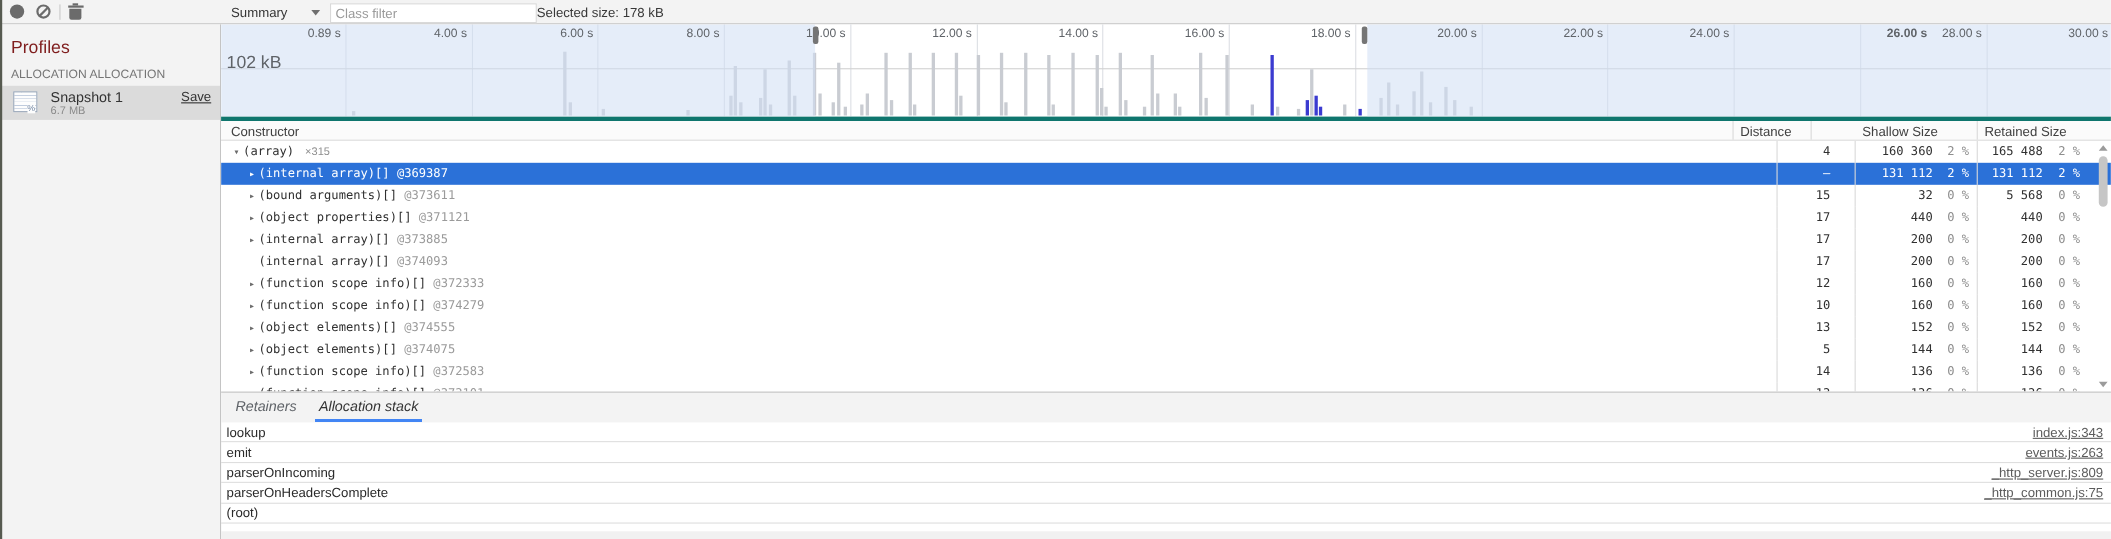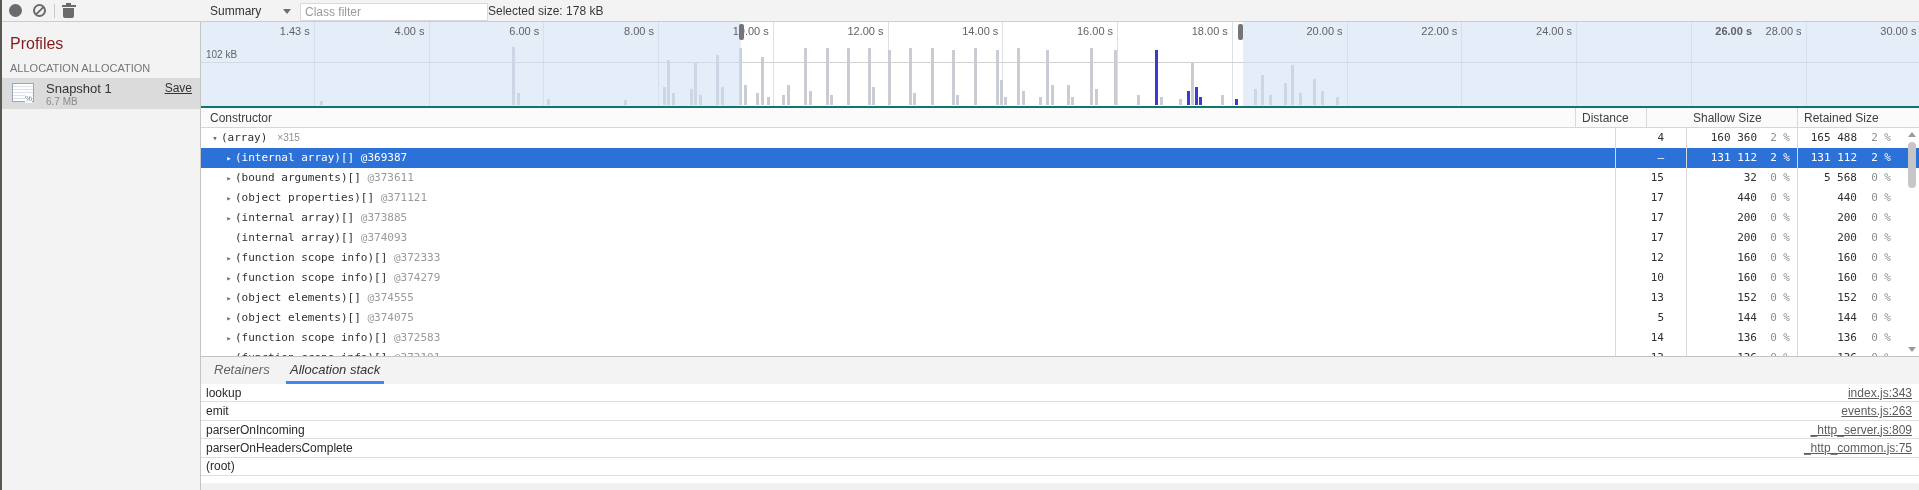--- a/index.html
+++ b/index.html
@@ -34,26 +34,26 @@
   #snap-title{left:46px;top:3px;font-size:13px;color:#333;}
   #snap-size{left:46px;top:18px;font-size:10px;color:#8a8a8a;}
   #snap-save{right:8px;top:3px;font-size:12px;color:#333;text-decoration:underline;cursor:pointer;}
   
   #main{left:200px;top:22px;width:1719px;height:468px;border-left:1px solid #c4c4c4;box-sizing:border-box;background:#fff;}
   
   #chart{left:0;top:0;width:1718px;height:84px;overflow:hidden;background:#fff;}
   .gridline{position:absolute;top:0;width:1px;height:84px;background:#dcdfe4;}
   .hline{position:absolute;left:0;top:40px;width:1718px;height:1px;background:#d2d2d2;}
   .tick-label{position:absolute;top:3px;width:60px;text-align:right;font-size:11px;color:#5f6368;z-index:6;}
-  #ylab{left:5px;top:27px;font-size:10px;color:#5f6368;z-index:6;}
+  #ylab{left:5px;top:27px;font-size:16px;color:#5f6368;z-index:6;}
   .bar{position:absolute;width:3px;z-index:3;}
   .dim{position:absolute;top:0;height:84px;background:rgba(208,222,244,0.55);z-index:4;}
   .handle{position:absolute;top:2px;width:5px;height:16px;background:#757575;border-radius:2px;z-index:8;cursor:ew-resize;}
   
-  #ghead{left:0;top:84px;width:1718px;height:22px;background:#fbfbfb;border-top:2px solid #0f766e;border-bottom:1px solid #d6d6d6;box-sizing:border-box;display:flex;font-size:12px;color:#404040;}
+  #ghead{left:0;top:84px;width:1718px;height:22px;background:#fbfbfb;border-top:4px solid #0f766e;border-bottom:1px solid #d6d6d6;box-sizing:border-box;display:flex;font-size:12px;color:#404040;}
   .hc{line-height:20px;box-sizing:border-box;}
   .hc-name{flex:1;padding-left:9px;border-right:1px solid #d9d9d9;}
   .hc-dist{width:71px;padding-left:6px;border-right:1px solid #d9d9d9;}
   .hc-shal{width:111px;padding-left:6px;border-right:1px solid #d9d9d9;margin-left:40px;}
   .hc-ret{width:121px;padding-left:6px;}
   
   #grows{left:0;top:106px;width:1718px;height:228px;overflow:hidden;background:#fff;}
   .row{display:flex;height:20px;line-height:20px;font-family:"DejaVu Sans Mono","Liberation Mono",monospace;font-size:11px;color:#303030;}
   .c-name{flex:1;box-sizing:border-box;border-right:1px solid #d9d9d9;white-space:nowrap;overflow:hidden;}
   .c-dist{width:71px;box-sizing:border-box;border-right:1px solid #d9d9d9;text-align:right;padding-right:22px;}
@@ -192,21 +192,21 @@
       <div class="bar" style="left: 1059.68px; bottom: 1px; height: 30px; background: rgb(201, 204, 210);"></div>
       <div class="bar" style="left: 1067.71px; bottom: 1px; height: 10px; background: rgb(201, 204, 210);"></div>
       <div class="bar" style="left: 1082.63px; bottom: 1px; height: 22px; background: rgb(201, 204, 210);"></div>
       <div class="bar" style="left: 1089.52px; bottom: 1px; height: 40px; background: rgb(201, 204, 210);"></div>
       <div class="bar" style="left: 1097.55px; bottom: 1px; height: 12px; background: rgb(201, 204, 210);"></div>
       <div class="bar" style="left: 1112.47px; bottom: 1px; height: 26px; background: rgb(201, 204, 210);"></div>
       <div class="bar" style="left: 1119.93px; bottom: 1px; height: 14px; background: rgb(201, 204, 210);"></div>
       <div class="bar" style="left: 1134.85px; bottom: 1px; height: 8px; background: rgb(201, 204, 210);"></div>
       <div class="dim" style="left: 0px; width: 540.241px;"></div>
       <div class="dim" style="left: 1042.45px; width: 675.553px;"></div>
-      <div class="tick-label" style="left: 48.76px;">1.43 s</div>
+      <div class="tick-label" style="left: 48.76px;">0.89 s</div>
       <div class="tick-label" style="left: 163.52px;">4.00 s</div>
       <div class="tick-label" style="left: 278.28px;">6.00 s</div>
       <div class="tick-label" style="left: 393.04px;">8.00 s</div>
       <div class="tick-label" style="left: 507.8px;">10.00 s</div>
       <div class="tick-label" style="left: 622.56px;">12.00 s</div>
       <div class="tick-label" style="left: 737.32px;">14.00 s</div>
       <div class="tick-label" style="left: 852.08px;">16.00 s</div>
       <div class="tick-label" style="left: 966.84px;">18.00 s</div>
       <div class="tick-label" style="left: 1081.6px;">20.00 s</div>
       <div class="tick-label" style="left: 1196.36px;">22.00 s</div>

